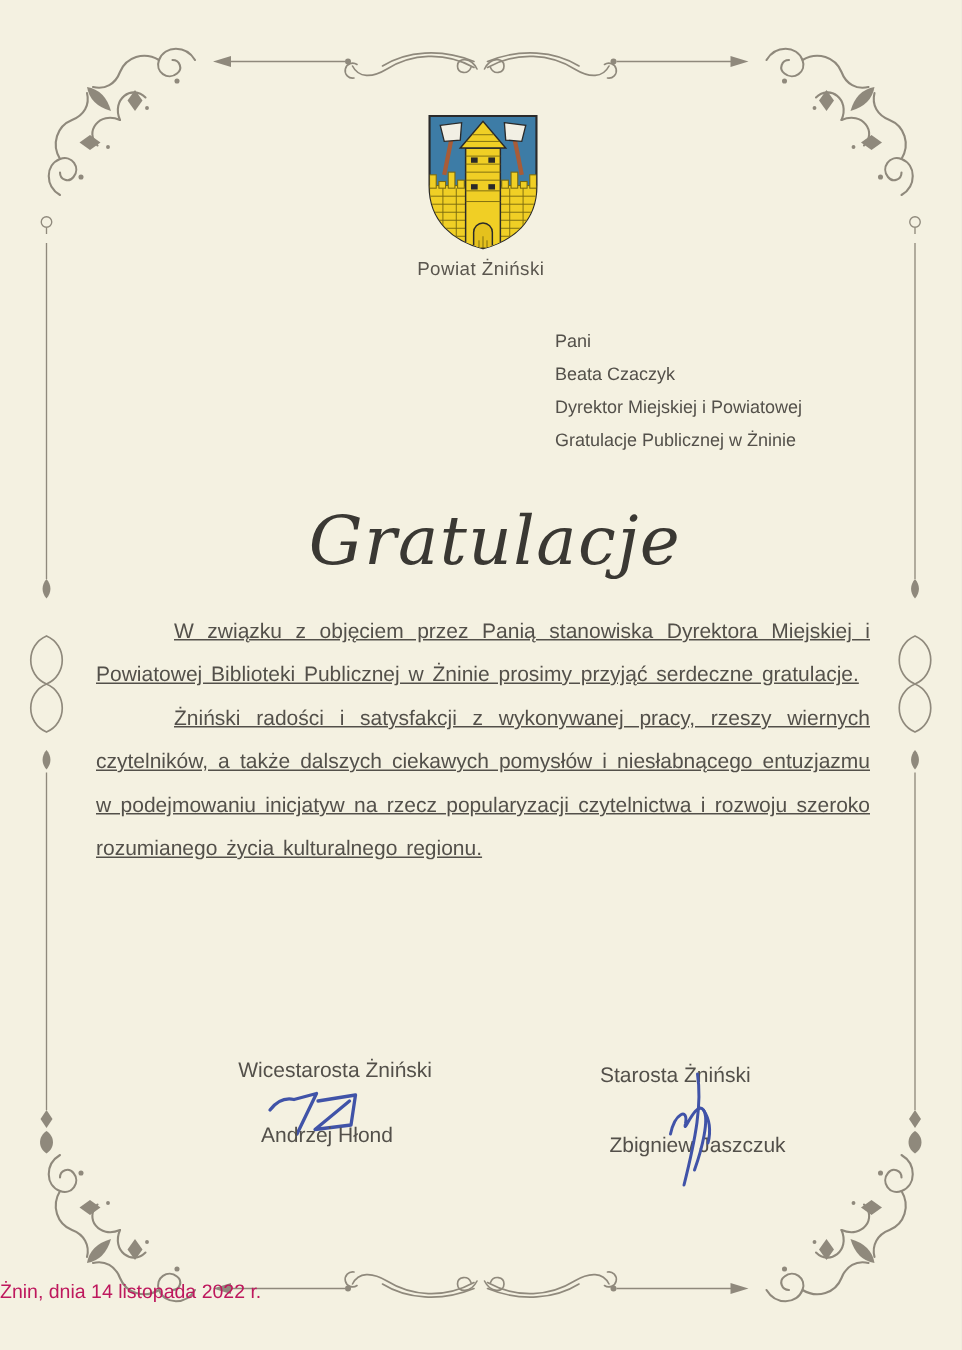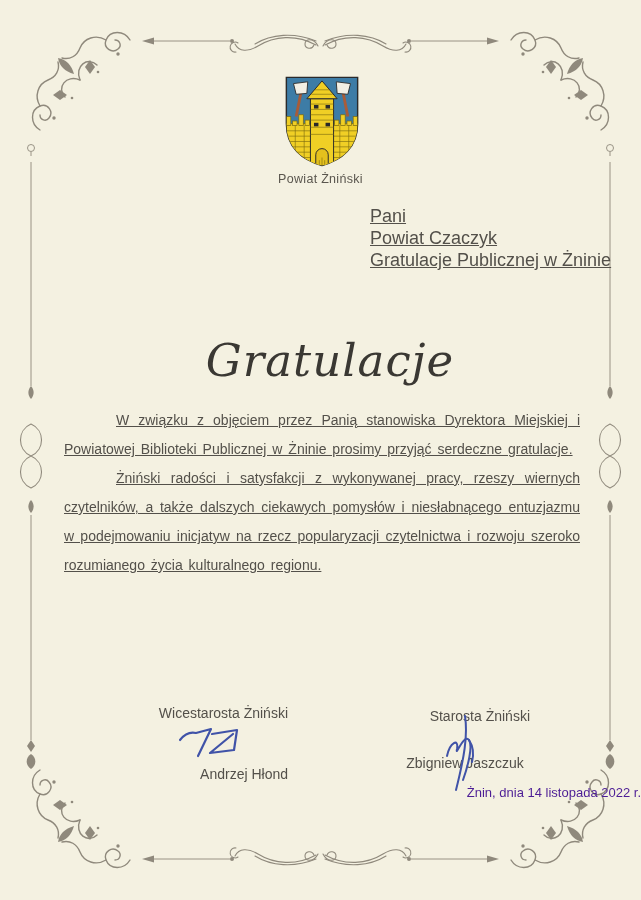--- a/index.html
+++ b/index.html
@@ -20,51 +20,51 @@
   
   .crest{
     position:absolute;left:277px;top:72px;width:90px;height:98px;
   }
   .crest-label{
     position:absolute;top:172px;left:0;width:641px;
     text-align:center;font-size:12.5px;color:#5a564e;letter-spacing:.3px;
   }
   
   .recipient{
-    position:absolute;left:370px;top:205px;
-    font-size:18px;line-height:22px;text-decoration:underline;
+    position:absolute;left:370px;top:216px;
+    font-size:12px;line-height:22px;
   }
   
   .title{
     position:absolute;top:334px;left:0;width:660px;
     text-align:center;
     font-family:"DejaVu Serif",serif;
     font-style:italic;font-weight:400;
     font-size:45px;color:#3a3833;letter-spacing:1px;
   }
   
   .body-text{
     position:absolute;left:64px;top:406px;width:516px;
     font-size:14px;line-height:29px;
     text-align:justify;
   }
   .body-text p{margin:0;text-indent:52px;word-spacing:2px;text-decoration:underline;}
   
   .sig-role{position:absolute;font-size:14px;}
   .sig-name{position:absolute;font-size:14px;}
   .role-left{left:148px;top:705px;width:140px;text-align:right;}
-  .name-left{left:148px;top:766px;width:140px;text-align:right;}
-  .role-right{left:400px;top:708px;width:130px;text-align:right;}
+  .name-left{left:148px;top:748px;width:140px;text-align:center;}
+  .role-right{left:400px;top:708px;width:130px;text-align:left;}
   .name-right{left:395px;top:755px;width:140px;text-align:center;}
   .sig-svg-left{position:absolute;left:172px;top:718px;}
   .sig-svg-right{position:absolute;left:435px;top:712px;}
   
   .dateline{
-    position:absolute;top:785px;left:0;width:641px;
-    text-align:right;font-size:13px;color:#4c1d95;
+    position:absolute;top:853px;left:0;width:641px;
+    text-align:left;font-size:13px;color:#be185d;
   }
 </style>
 </head>
 <body>
 
 <div class="paper">
 
   <svg class="border-overlay" width="641" height="900" viewBox="0 0 641 900">
     <defs>
 
@@ -169,21 +169,22 @@
       <path d="M18,13 L34,11 L33,24 L21,25 Z" fill="#f2efe4" stroke="#2a2a2a" stroke-width="1"></path>
       <path d="M73,20 L79,50" stroke="#a85c38" stroke-width="3.2"></path>
       <path d="M66,11 L82,13 L79,25 L67,24 Z" fill="#f2efe4" stroke="#2a2a2a" stroke-width="1"></path>
     </g>
   </svg>
 
   <div class="crest-label">Powiat Żniński</div>
 
   <div class="recipient">
     <div>Pani</div>
-    <div>Powiat Czaczyk</div>
+    <div>Beata Czaczyk</div>
+    <div>Dyrektor Miejskiej i Powiatowej</div>
     <div>Gratulacje Publicznej w Żninie</div>
   </div>
 
   <div class="title">Gratulacje</div>
 
   <div class="body-text">
     <p>W związku z objęciem przez Panią stanowiska Dyrektora Miejskiej i Powiatowej Biblioteki Publicznej w Żninie prosimy przyjąć serdeczne gratulacje.</p>
     <p>Żniński radości i satysfakcji z wykonywanej pracy, rzeszy wiernych czytelników, a także dalszych ciekawych pomysłów i niesłabnącego entuzjazmu w podejmowaniu inicjatyw na rzecz popularyzacji czytelnictwa i rozwoju szeroko rozumianego życia kulturalnego regionu.</p>
   </div>
 

